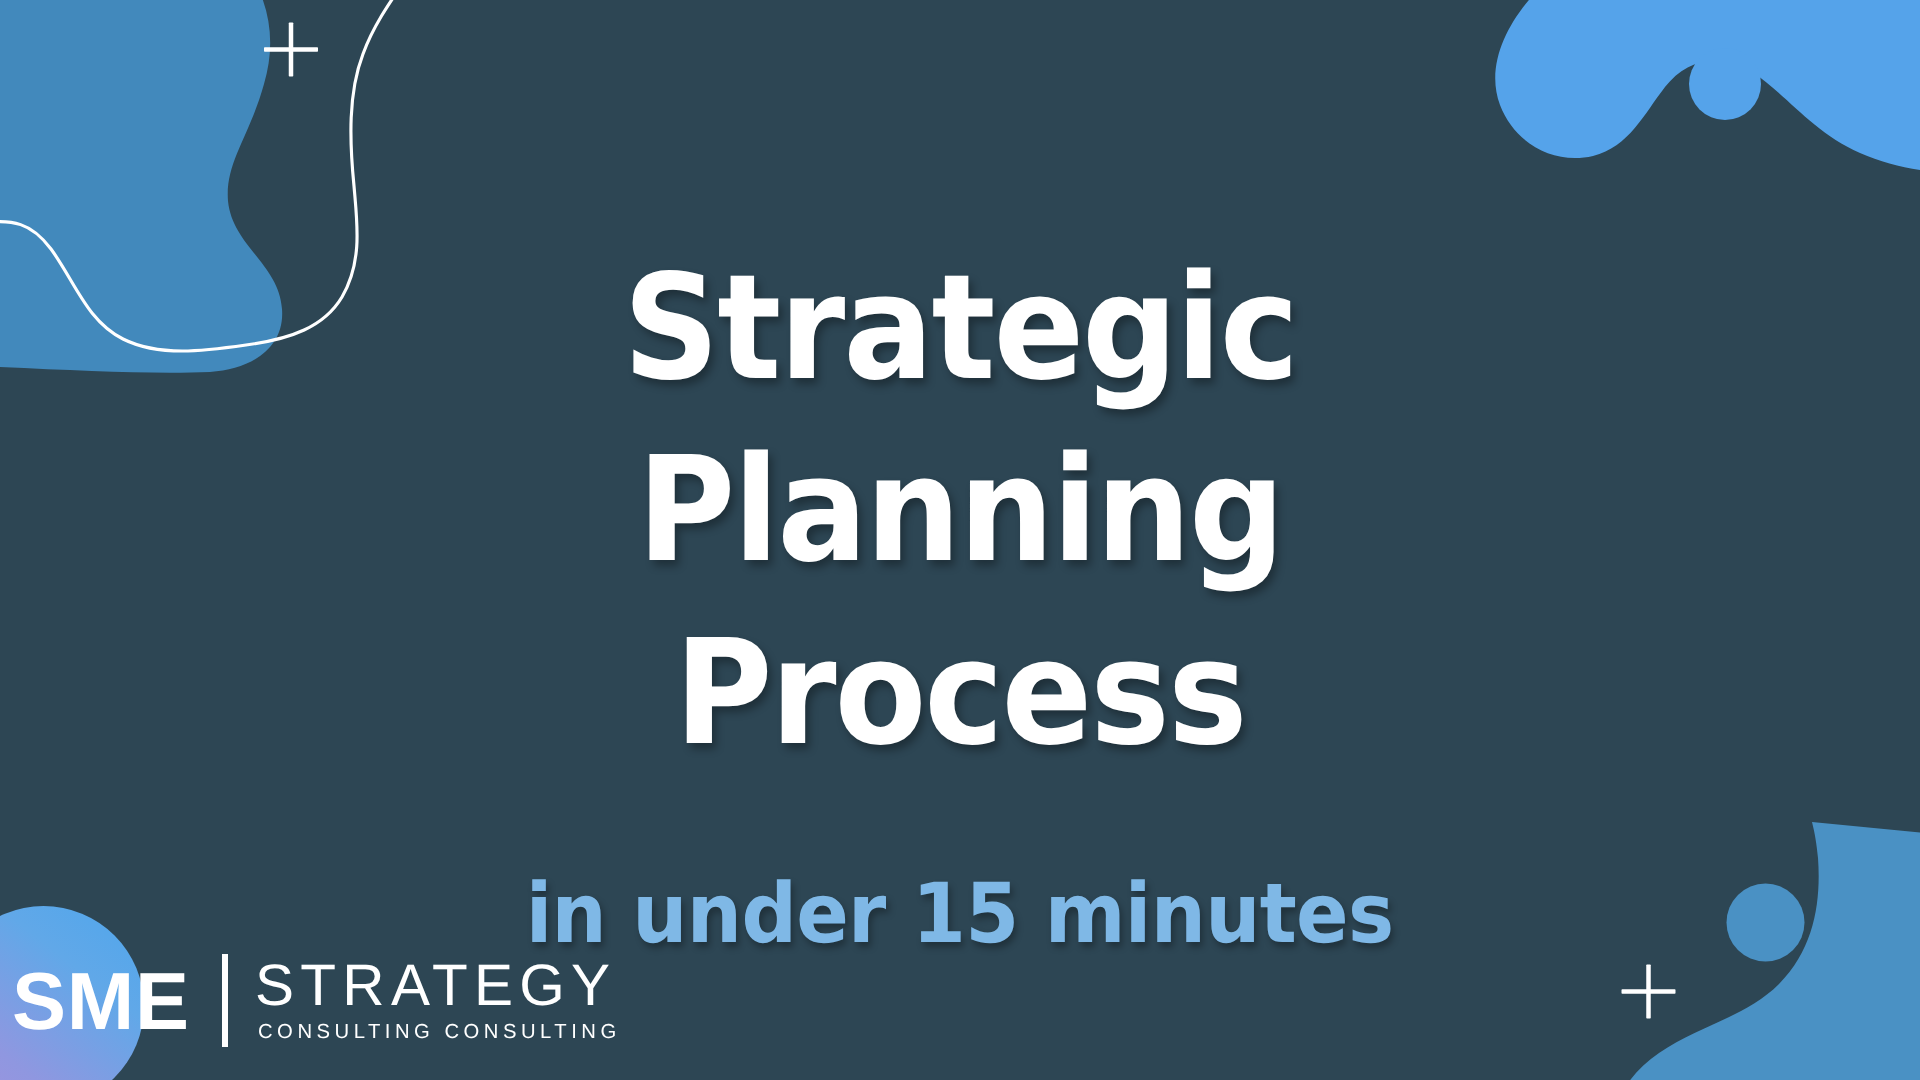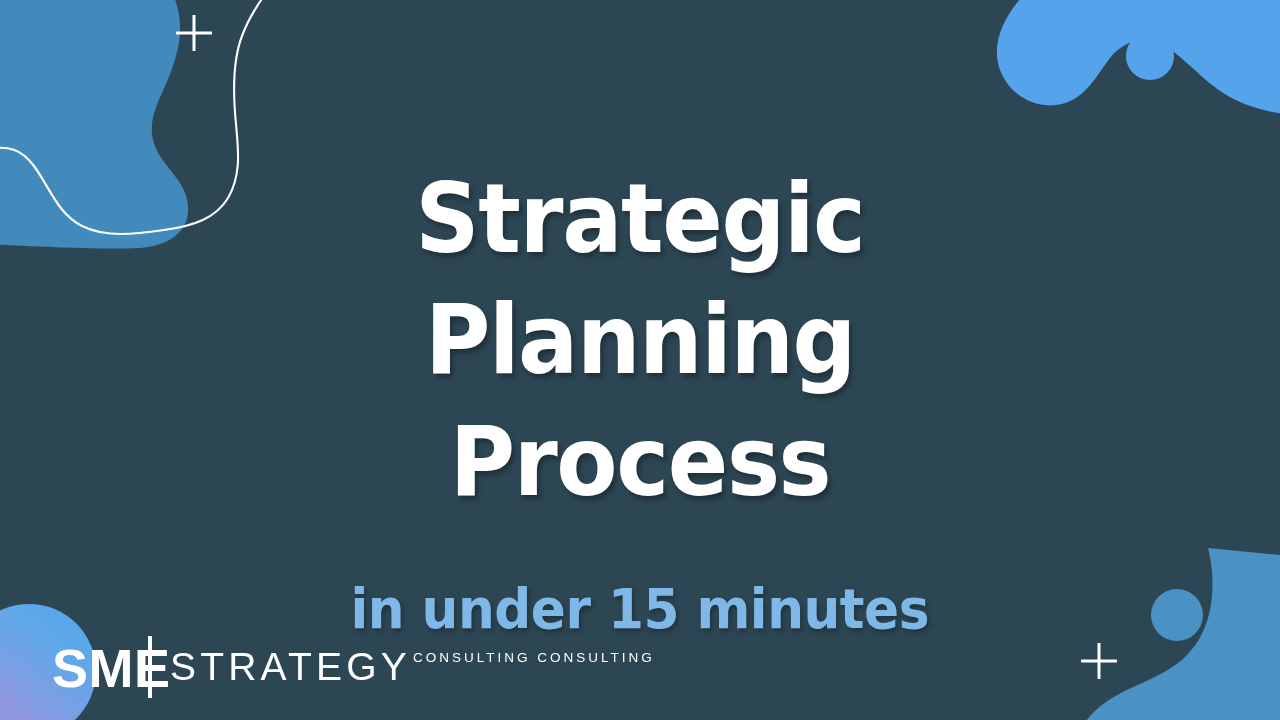--- a/index.html
+++ b/index.html
@@ -98,21 +98,20 @@
     align-items:center;
     height:96px;
   }
 
   .logo-badge {
     position:relative;
     width:138px;
     height:96px;
     display:flex;
     align-items:center;
-    padding-left:44px;
   }
 
   .logo-circle {
     position:absolute;
     left:-38px;
     top:-14px;
     width:134px;
     height:134px;
     border-radius:50%;
     background:linear-gradient(38deg, #a292dd 0%, #8f97e0 28%, #61a8e8 68%, #4fa6ec 100%);
@@ -134,21 +133,21 @@
   .logo-divider {
     width:4px;
     height:62px;
     background:#ffffff;
     margin:0 18px 0 10px;
     transform:translateY(1px);
   }
 
   .logo-words {
     display:flex;
-    flex-direction:row;
+    flex-direction:column;
     justify-content:center;
     transform:translateY(1px);
   }
 
   .logo-strategy {
     color:#ffffff;
     font-family:"Liberation Sans", sans-serif;
     font-weight:400;
     font-size:39px;
     letter-spacing:4.2px;

